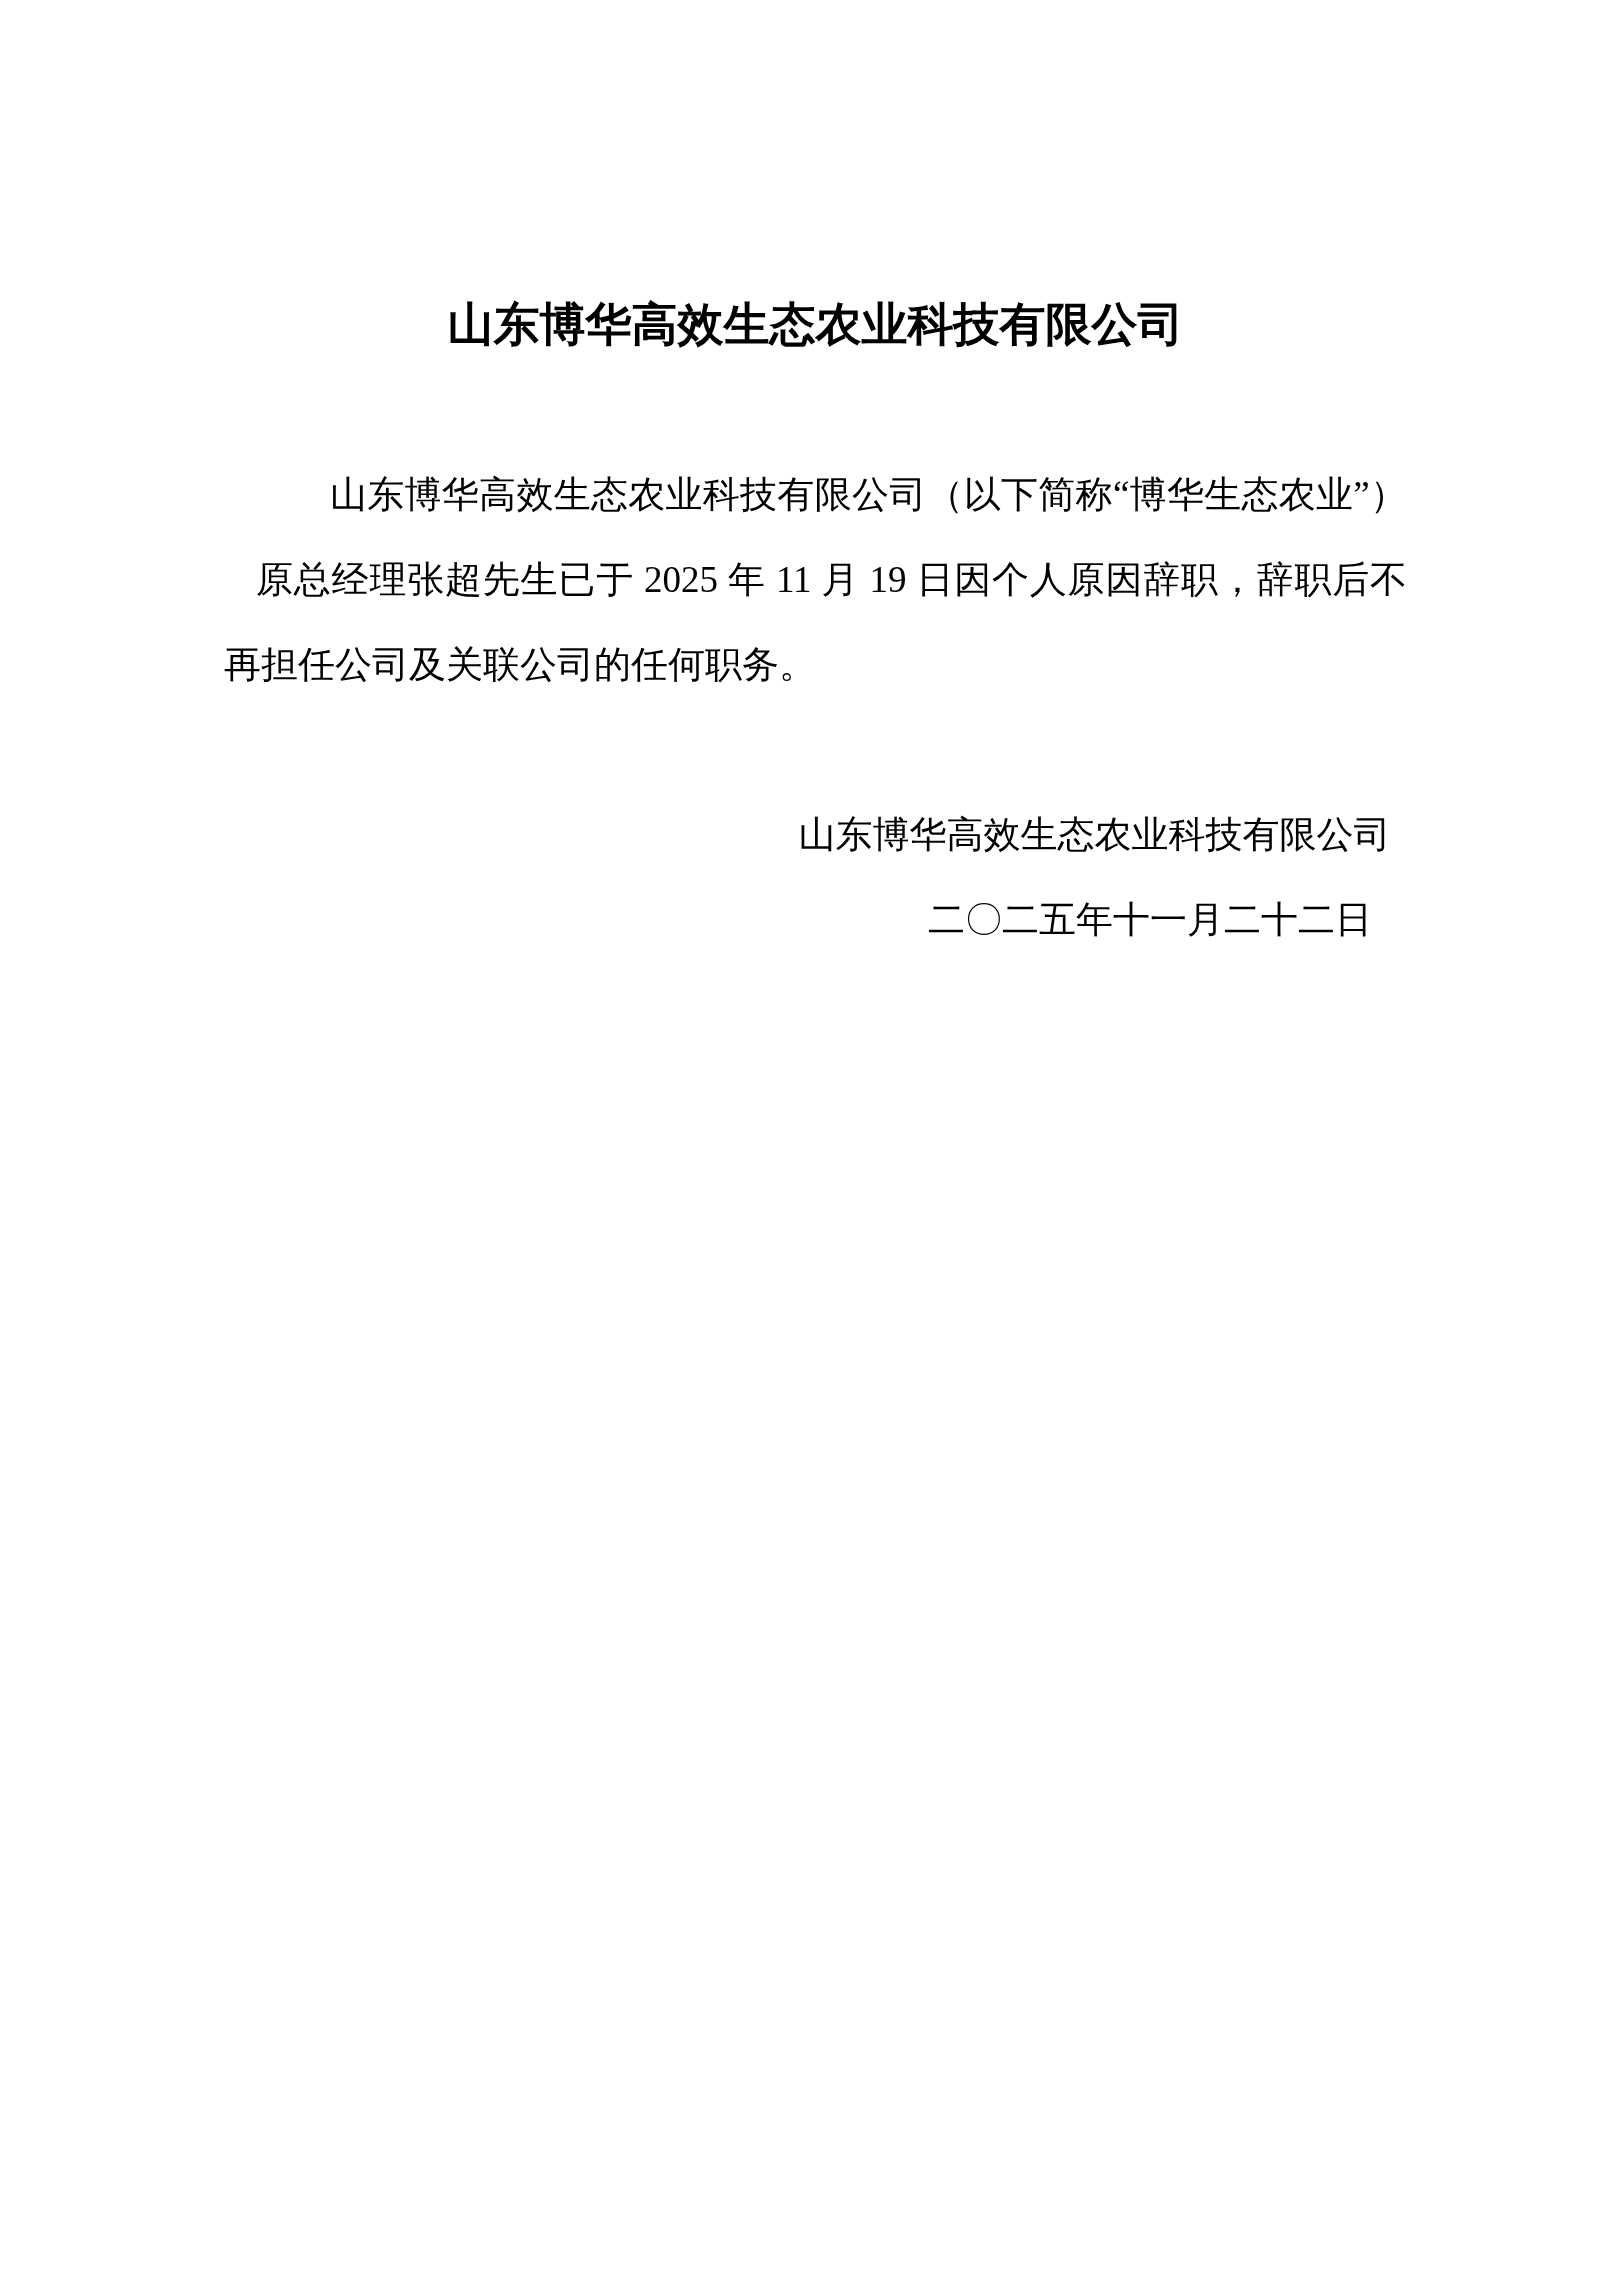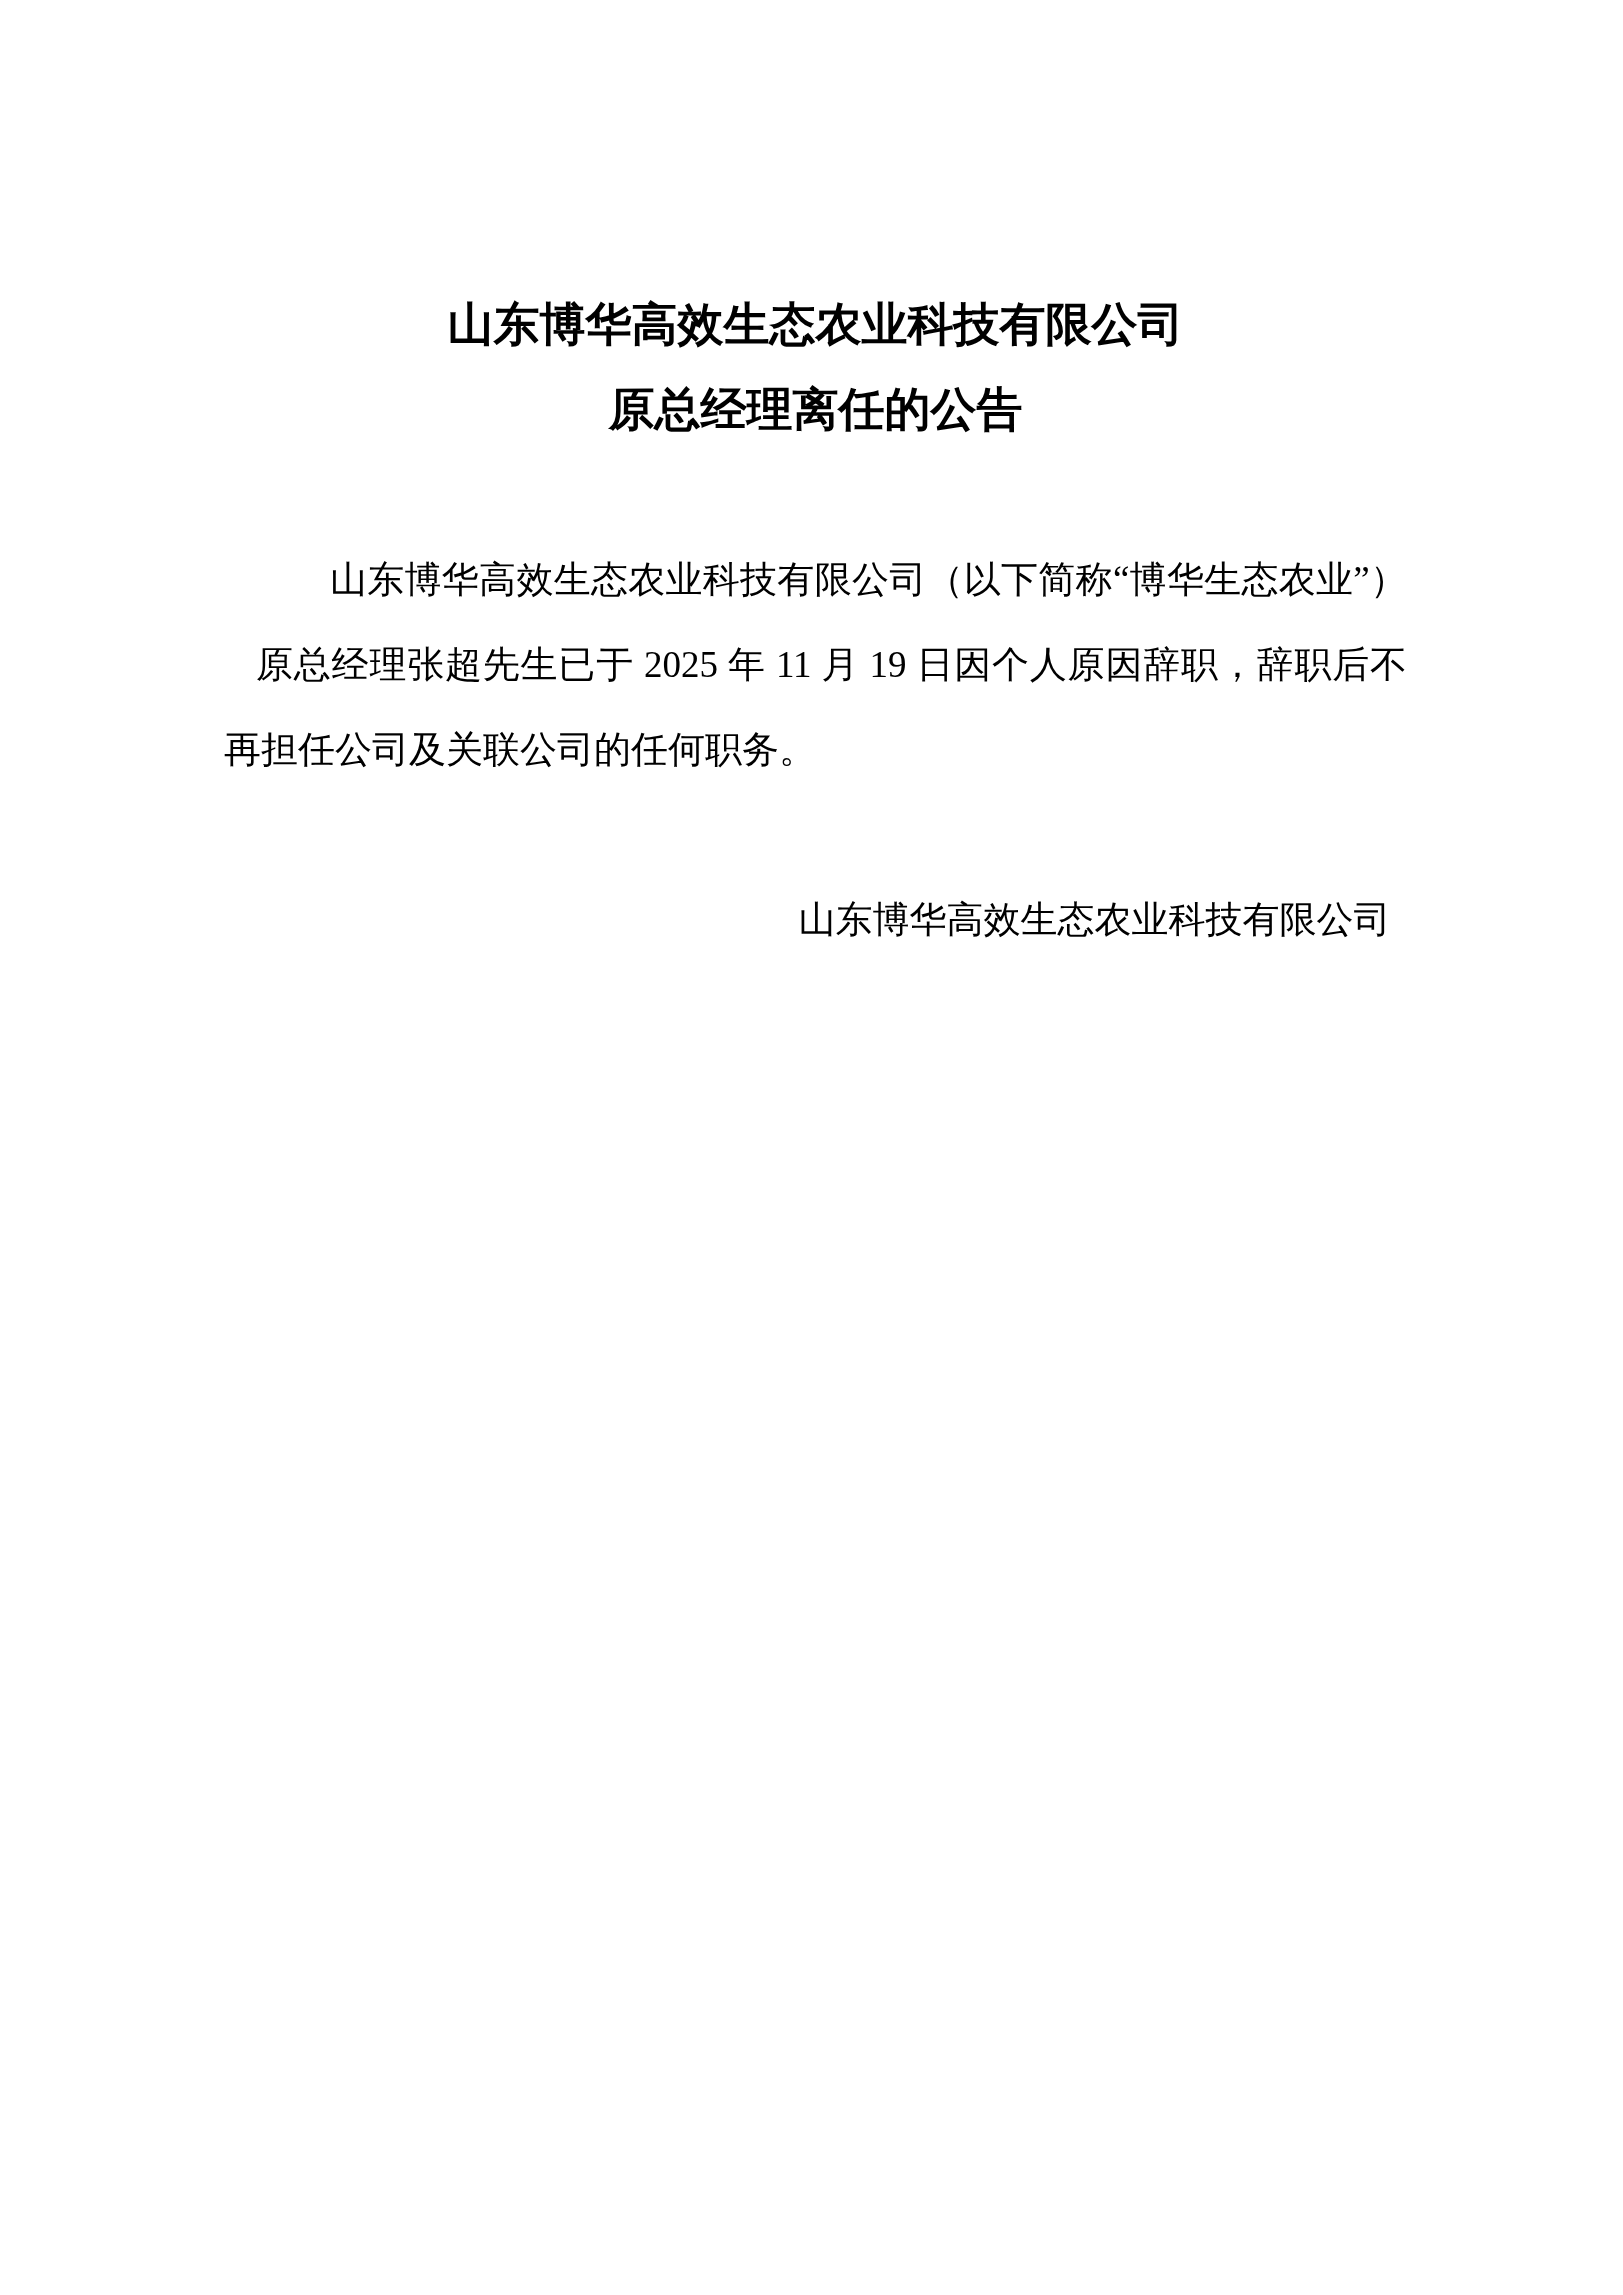--- a/index.html
+++ b/index.html
@@ -61,32 +61,32 @@
   }
 </style>
 </head>
 <body>
 
 <div class="page">
   <div class="doc">
 
     <div class="line title">山东博华高效生态农业科技有限公司</div>
 
-    <div class="line title">原总经理离任的公告</div>
 
     <div class="line blank"></div>
 
     <div class="line body-text indent just">山东博华高效生态农业科技有限公司（以下简称“博华生态农业”）</div>
 
     <div class="line body-text just">原总经理张超先生已于 2025 年 11 月 19 日因个人原因辞职，辞职后不</div>
 
     <div class="line body-text nowrap">再担任公司及关联公司的任何职务。</div>
 
 
 
     <div class="line blank"></div>
 
     <div class="line body-text sig-company">山东博华高效生态农业科技有限公司</div>
 
+    <div class="line body-text sig-date">二〇二五年十一月二十二日</div>
 
   </div>
 </div>
 
 
 </body></html>

